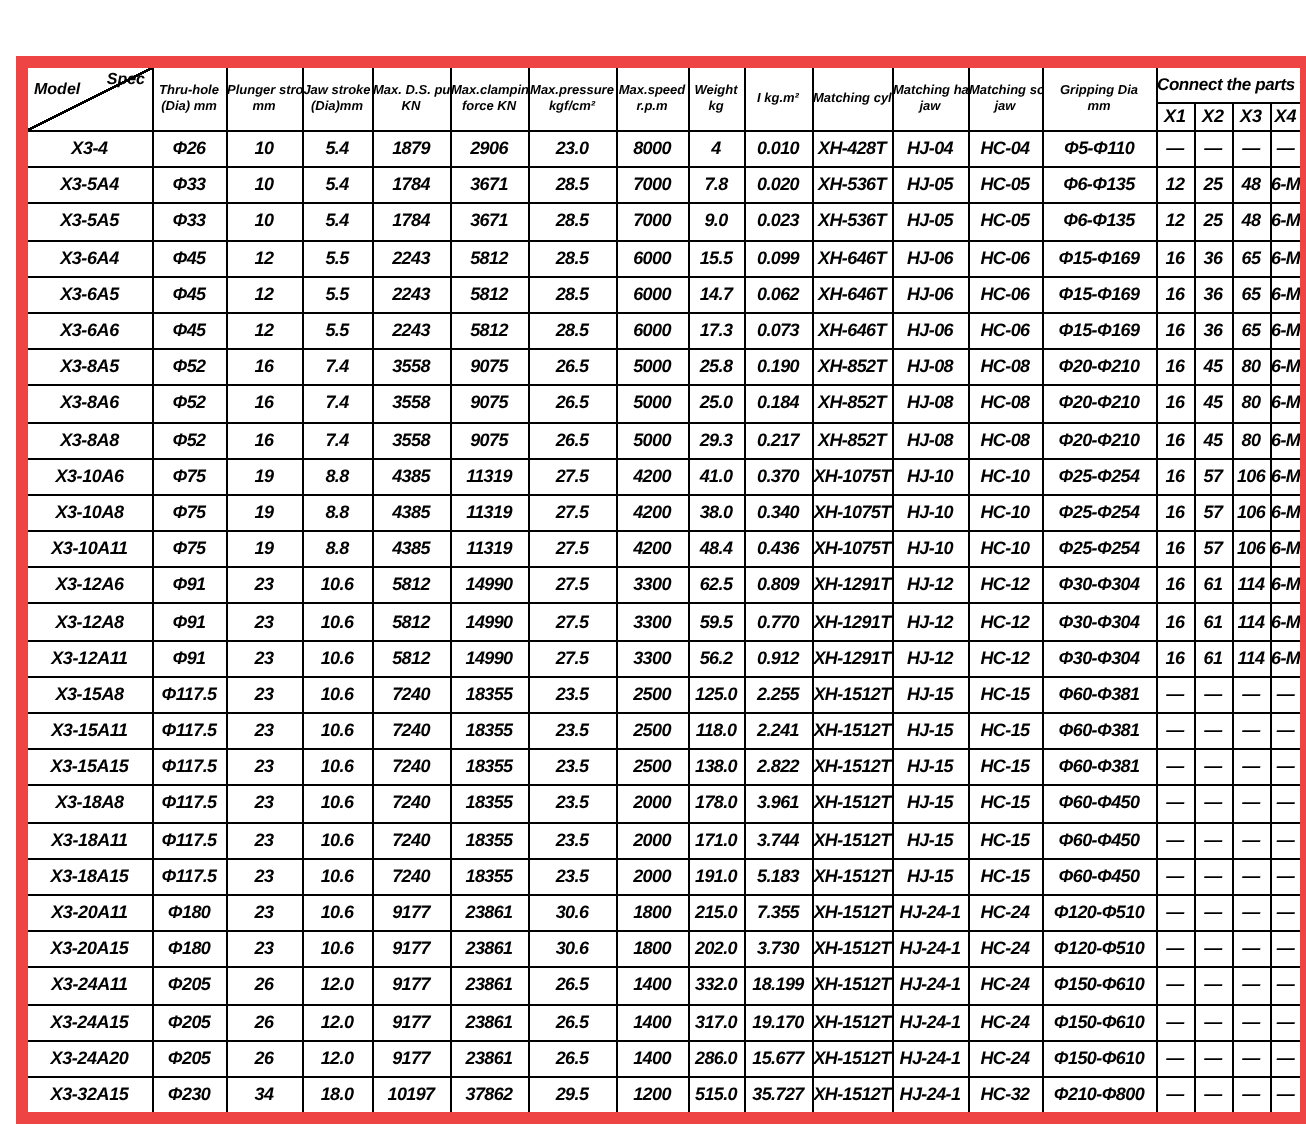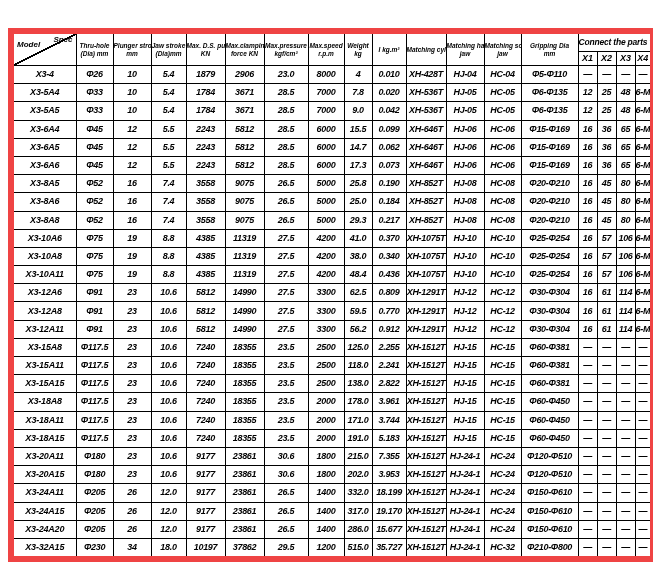--- a/index.html
+++ b/index.html
@@ -165,21 +165,21 @@
       <tr>
         <td class="model">X3-5A5</td>
         <td>Φ33</td>
         <td>10</td>
         <td>5.4</td>
         <td>1784</td>
         <td>3671</td>
         <td>28.5</td>
         <td>7000</td>
         <td>9.0</td>
-        <td>0.042</td>
+        <td>0.023</td>
         <td>XH-536T</td>
         <td>HJ-05</td>
         <td>HC-05</td>
         <td>Φ6-Φ135</td>
         <td>12</td>
         <td>25</td>
         <td>48</td>
         <td>6-M6</td>
       </tr>
       <tr>
@@ -565,21 +565,21 @@
       <tr>
         <td class="model">X3-20A15</td>
         <td>Φ180</td>
         <td>23</td>
         <td>10.6</td>
         <td>9177</td>
         <td>23861</td>
         <td>30.6</td>
         <td>1800</td>
         <td>202.0</td>
-        <td>3.953</td>
+        <td>3.730</td>
         <td>XH-1512T</td>
         <td>HJ-24-1</td>
         <td>HC-24</td>
         <td>Φ120-Φ510</td>
         <td>—</td>
         <td>—</td>
         <td>—</td>
         <td>—</td>
       </tr>
       <tr>

